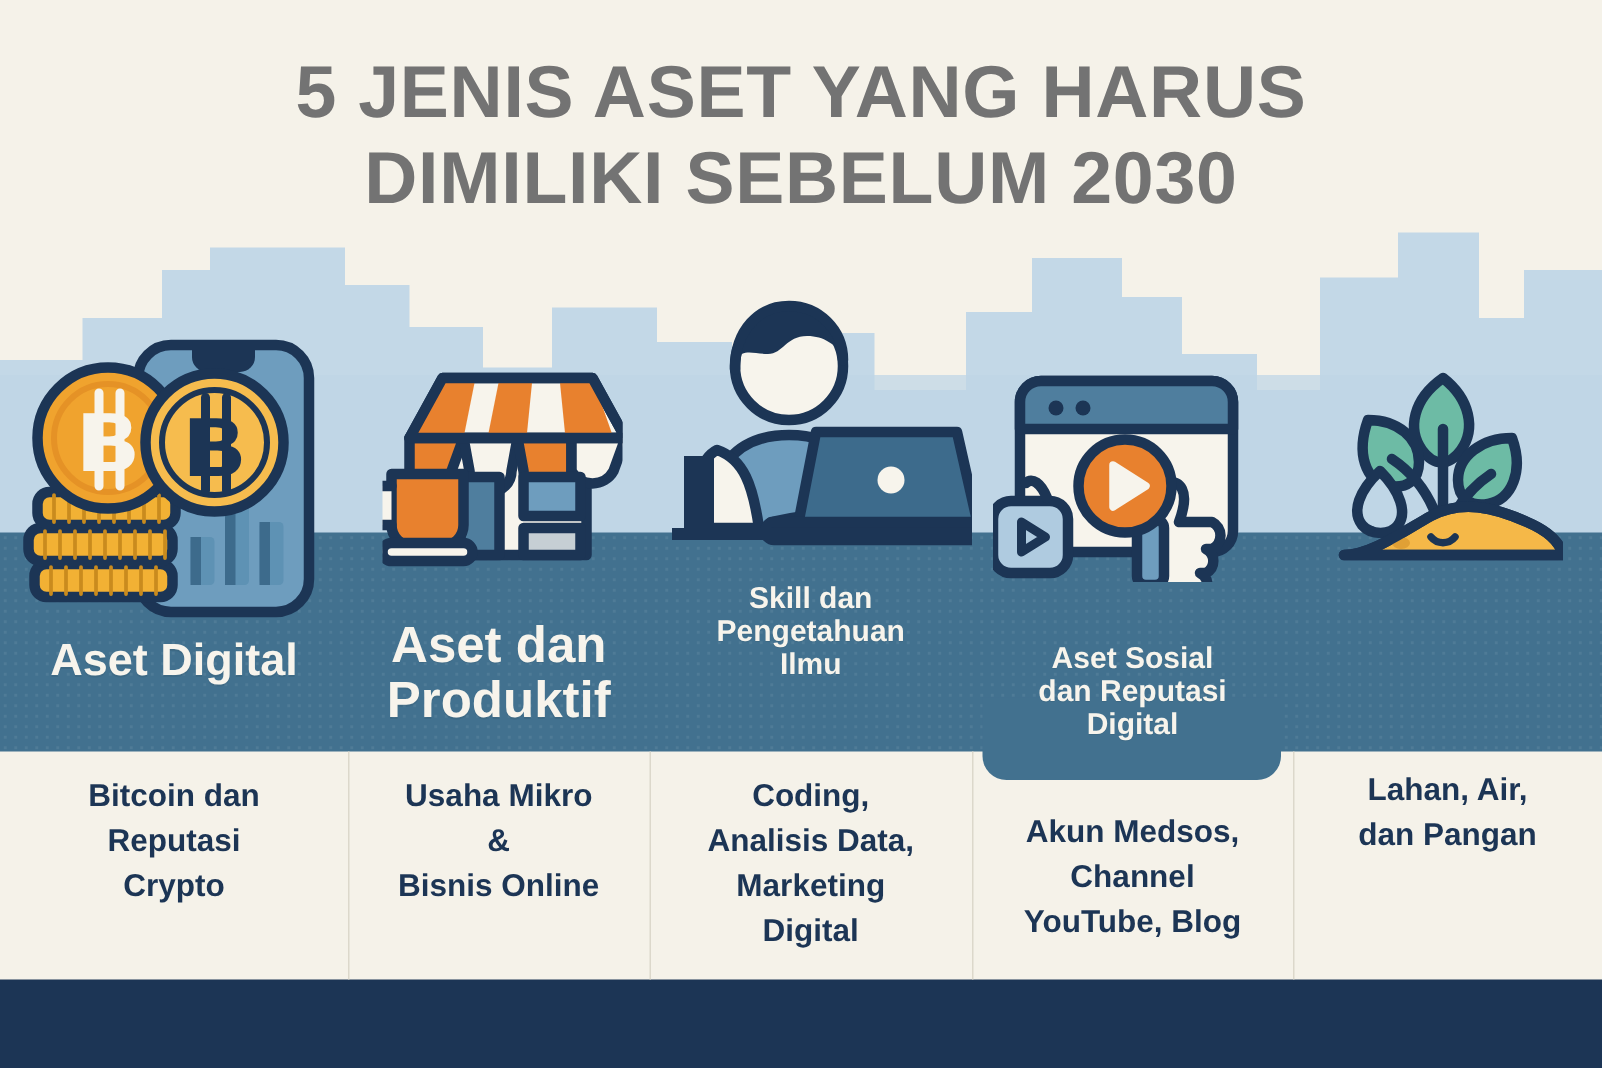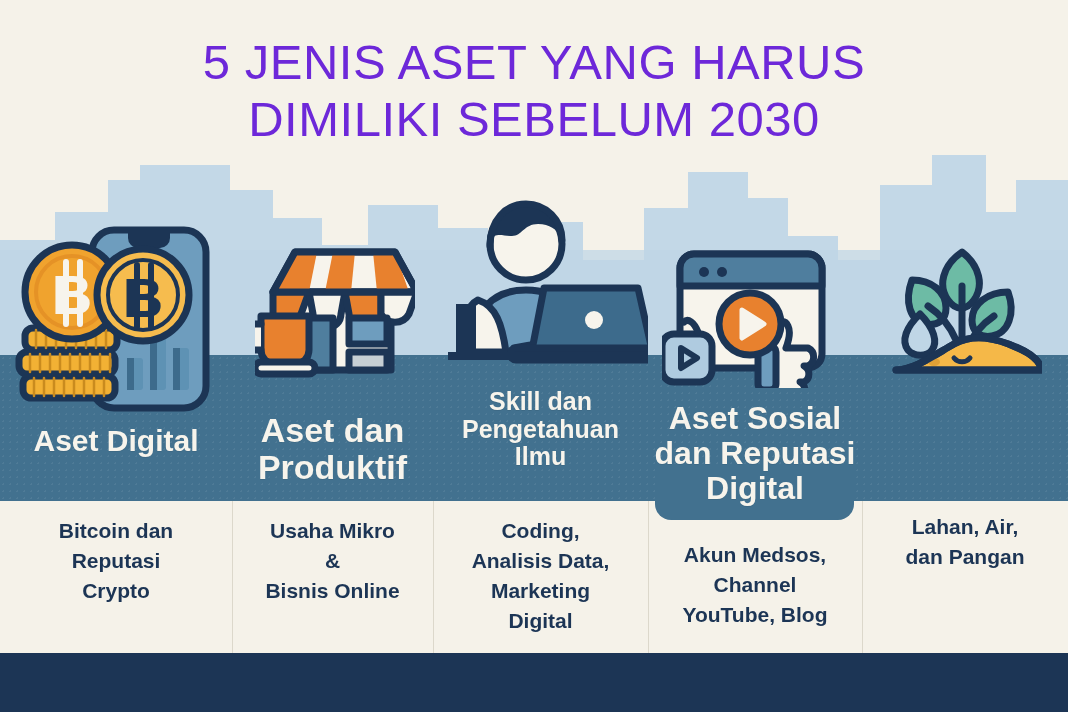--- a/index.html
+++ b/index.html
@@ -11,22 +11,22 @@
   #poster{position:relative;width:1068px;height:712px;overflow:hidden;background:#F4F1E8;}
 
   
   .bg-cream{position:absolute;left:0;top:0;width:1068px;height:712px;background:#F5F2E9;}
   .skyline{position:absolute;left:0;top:150px;width:1068px;height:210px;}
   .haze{position:absolute;left:0;top:250px;width:1068px;height:106px;background:#BFD6E6;opacity:.75;}
 
   
   .title{
     position:absolute;left:0;top:34px;width:1068px;
-    text-align:center;color:#6d28d9;
-    font-weight:normal;font-size:49px;line-height:57px;
+    text-align:center;color:#737373;
+    font-weight:bold;font-size:49px;line-height:57px;
     letter-spacing:.5px;
     font-family:"Liberation Sans","DejaVu Sans",sans-serif;
   }
   .title .l2{display:block;}
 
   
   .band{
     position:absolute;left:0;top:355px;width:1068px;height:146px;
     background:#42718F;
   }
@@ -53,22 +53,22 @@
   
   .label{
     position:absolute;left:0;width:100%;
     text-align:center;color:#F7F4EC;font-weight:bold;
     line-height:1.10;
     text-shadow:0 1px 0 rgba(0,0,0,.07);
     z-index:6;
   }
   .label.one-line{top:424px;font-size:30px;}
   .label.two-line{top:412px;font-size:34px;}
-  .label.three-line{top:388px;font-size:25px;}
-  .label.three-line-b{top:401px;font-size:32px;}
+  .label.three-line{top:388px;font-size:20px;}
+  .label.three-line-b{top:428px;font-size:20px;}
 
   
   .badge-tab{
     position:absolute;left:655px;top:465px;width:199px;height:55px;
     background:#42718F;border-radius:0 0 16px 16px;z-index:4;
   }
 
   
   .desc{
     position:absolute;top:516px;left:0;width:100%;

